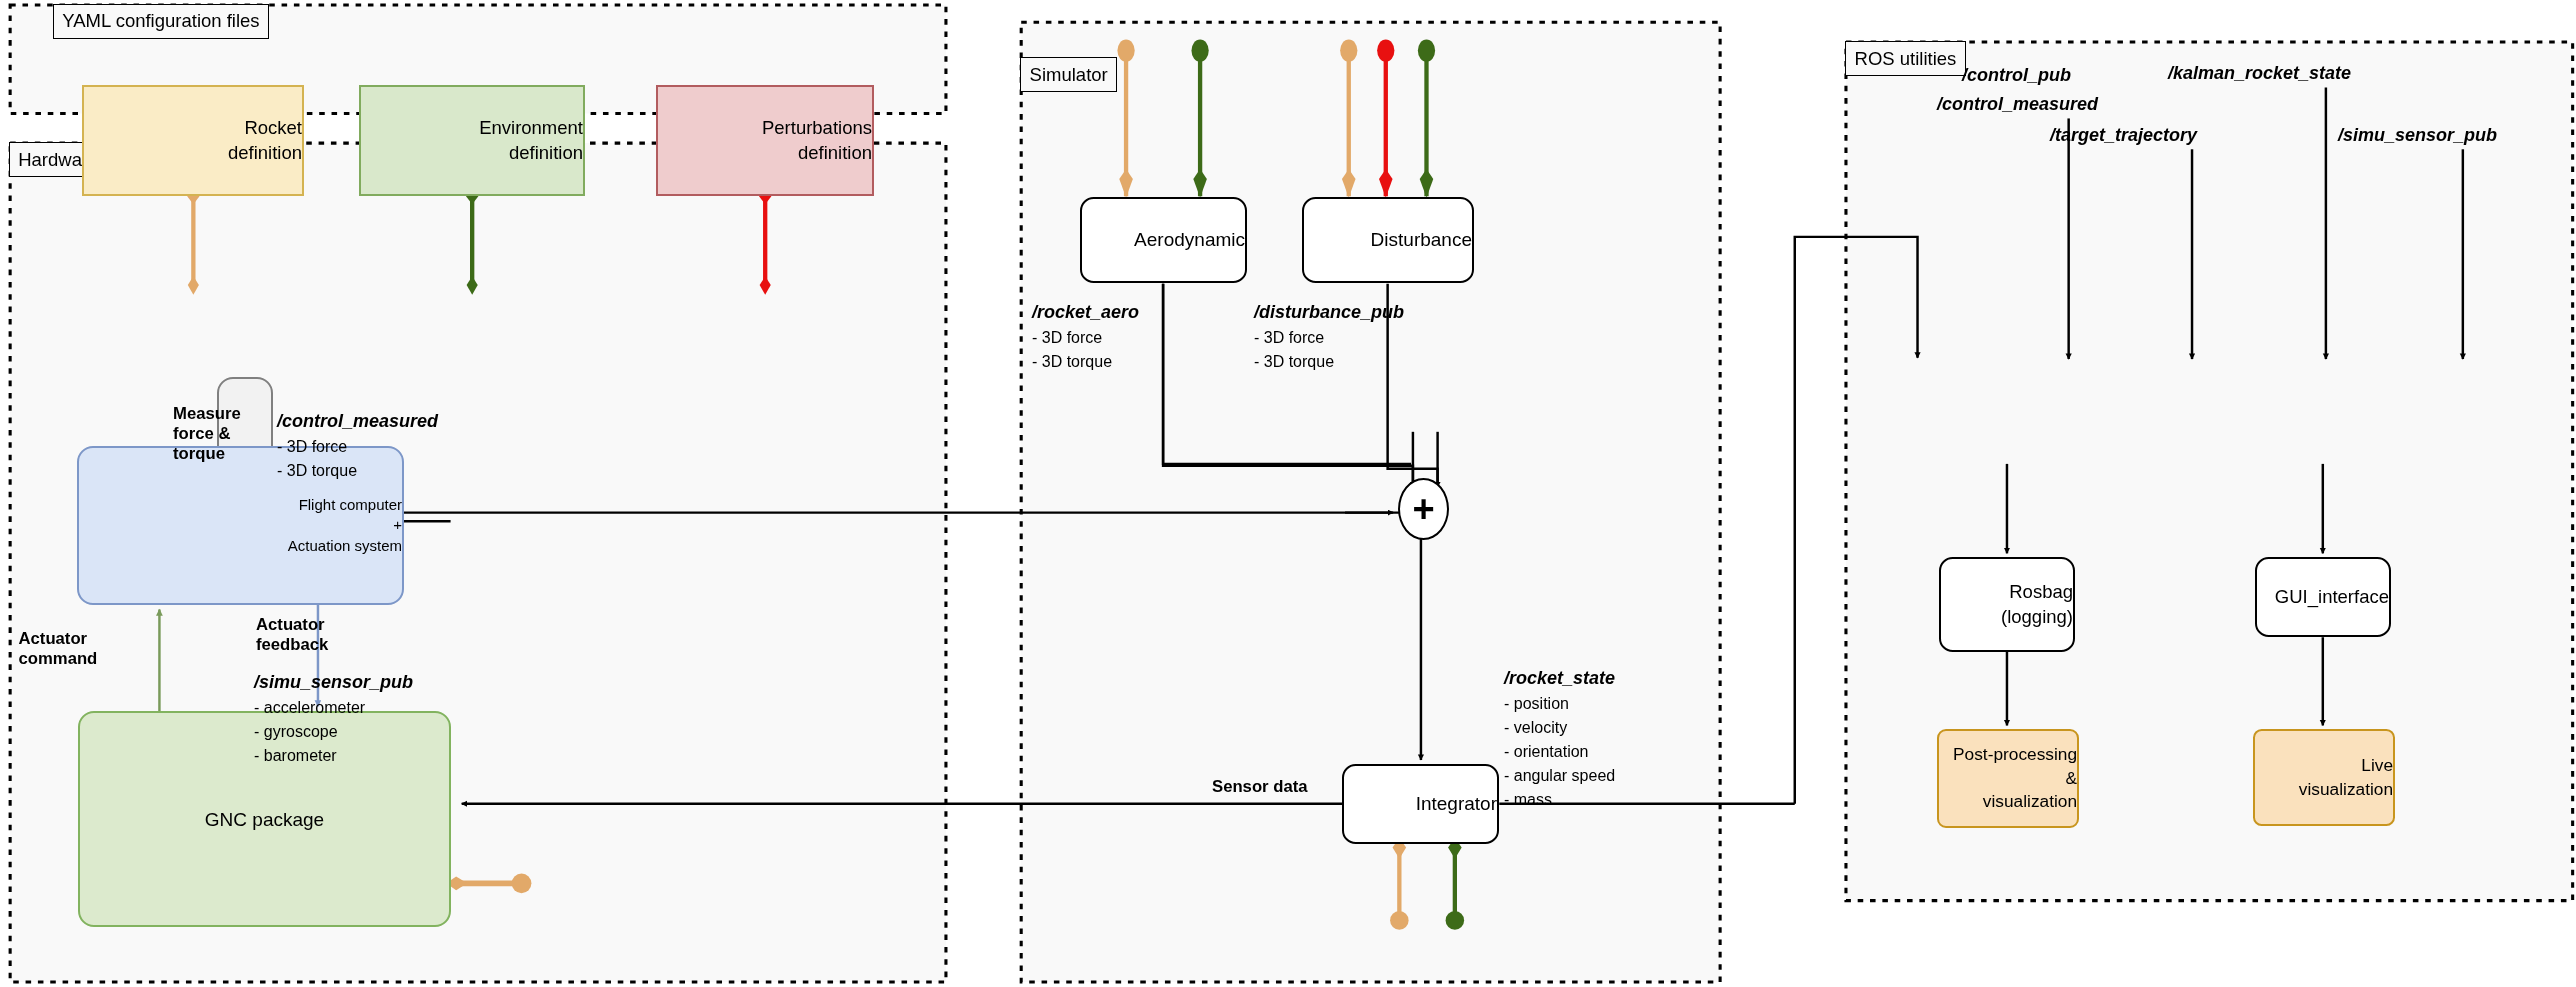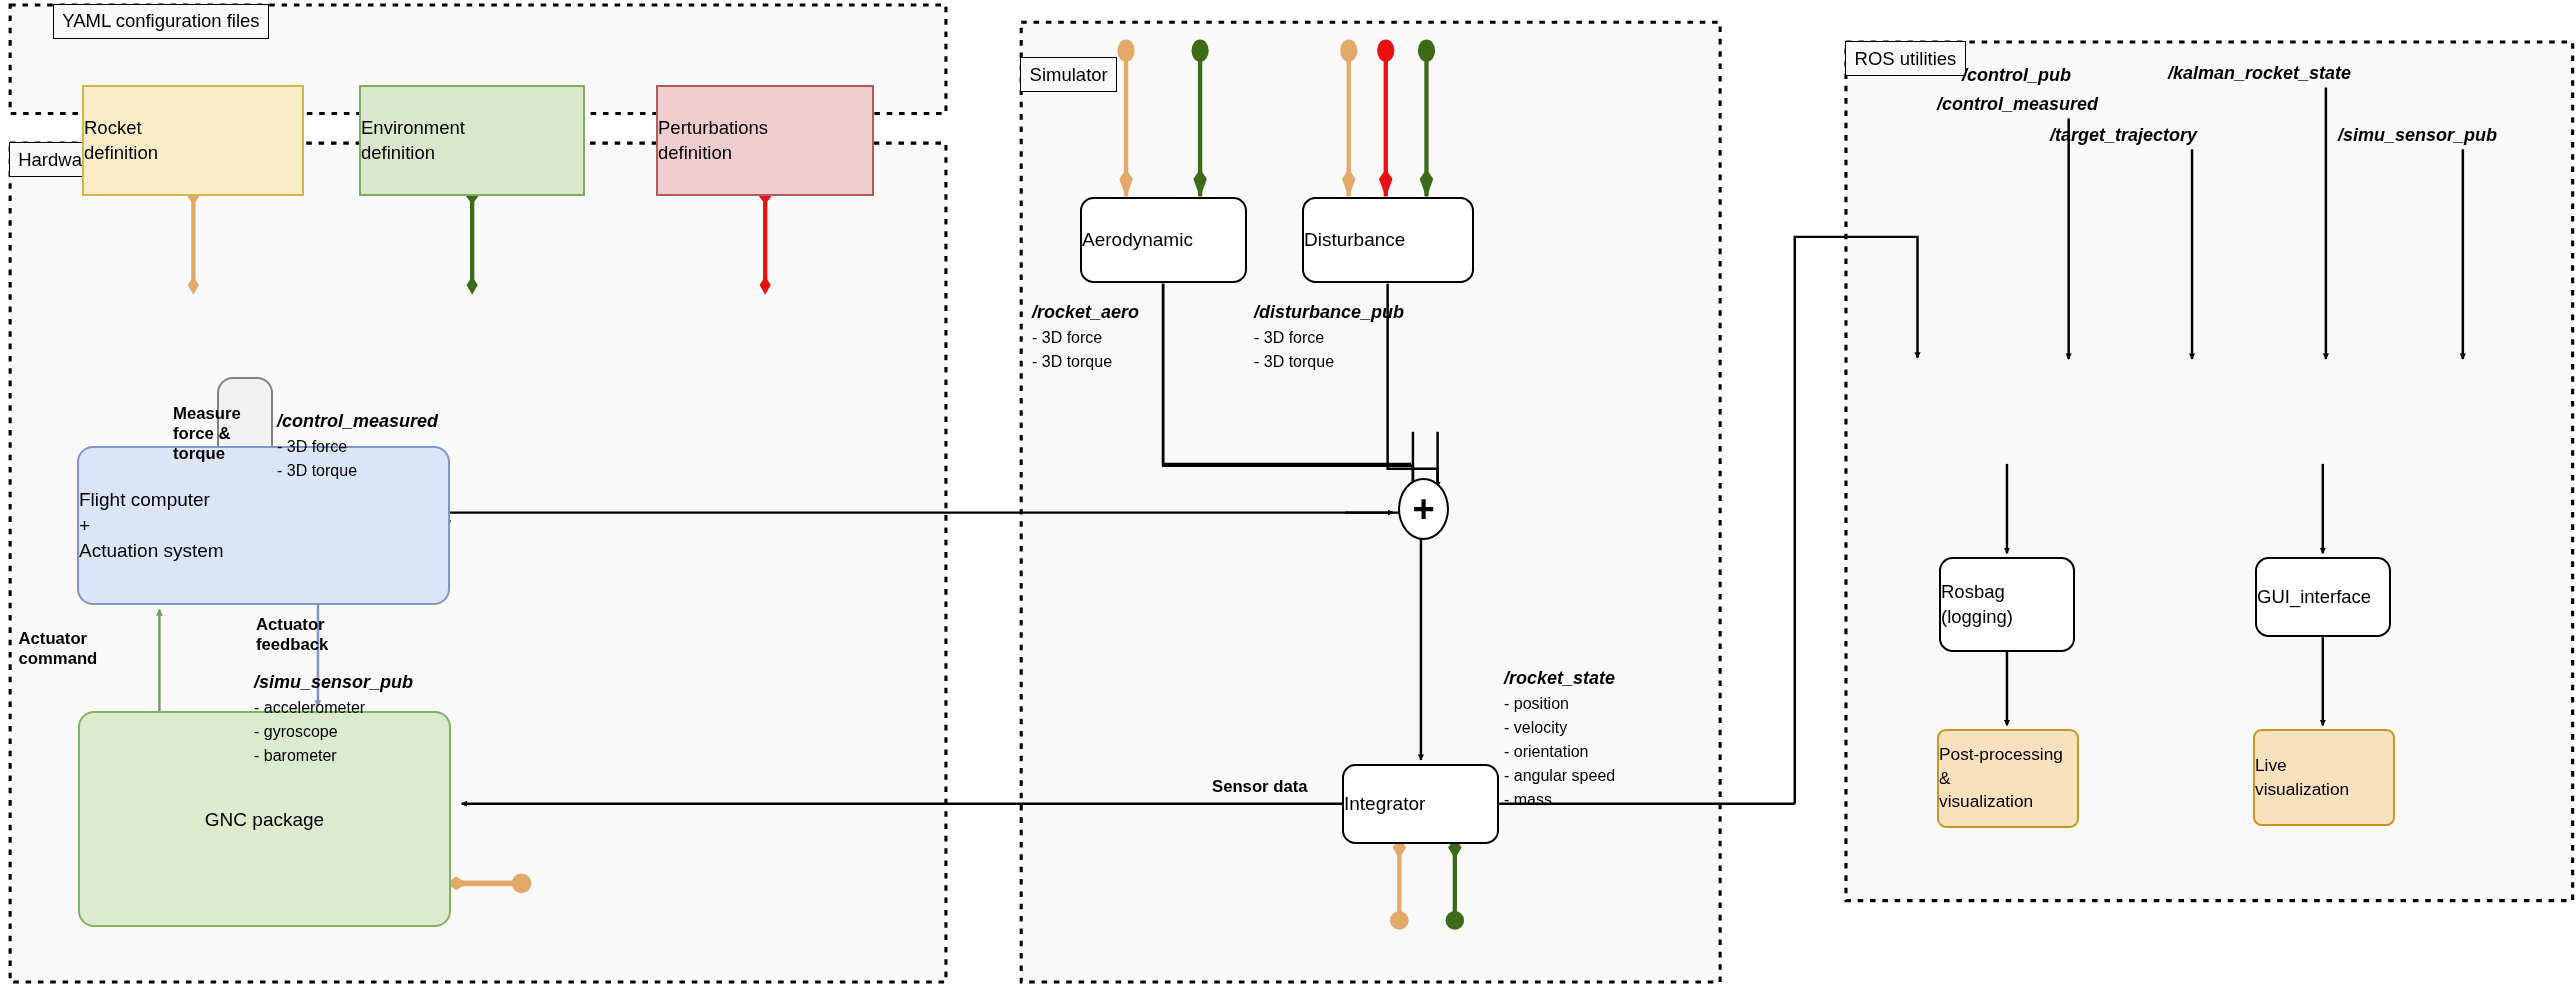--- a/index.html
+++ b/index.html
@@ -3,21 +3,21 @@
 <meta charset="utf-8">
 <style>
   html,body{margin:0;padding:0;background:#ffffff;}
   body{font-family:"Liberation Sans", sans-serif;}
   #stage{position:relative;width:2576px;height:987px;background:#ffffff;overflow:hidden;}
   svg#canvas{position:absolute;left:0;top:0;width:2576px;height:987px;}
   .grp-label{position:absolute;background:#f9f9f9;border:1.9px solid #000;
     display:flex;align-items:center;padding:0 8.6px;box-sizing:border-box;
     font-size:18.5px;color:#000;white-space:nowrap;}
   .nodebox{position:absolute;box-sizing:border-box;display:flex;
-    flex-direction:column;align-items:flex-start;justify-content:center;
+    flex-direction:column;align-items:flex-end;justify-content:center;
     text-align:center;color:#000;line-height:1.35;}
   .nodebox span{display:block;}
   .topiclbl{position:absolute;color:#000;white-space:nowrap;line-height:1.5;}
   .topiclbl .tname{font-style:italic;font-weight:700;font-size:18px;display:block;}
   .topiclbl .titem{font-size:16px;display:block;}
   .edgelbl{position:absolute;font-weight:700;font-size:16.7px;color:#000;
     text-align:left;line-height:1.2;white-space:nowrap;}
   .plus-node{position:absolute;display:flex;align-items:center;justify-content:center;
     border:2.5px solid #000;border-radius:50%;background:#fff;
     font-size:38px;font-weight:700;color:#000;line-height:1;}
@@ -140,21 +140,21 @@
 
   <div class="nodebox" style="left:656px;top:85px;width:218px;height:111px;background:#efcccd;border:2.5px solid #b25c5f;border-radius:0;font-size:18.5px;">
     <span>Perturbations</span>
     <span>definition</span>
   </div>
 
   <div class="nodebox" style="left:217px;top:377px;width:56px;height:185px;background:#f2f2f2;border:2.5px solid #808080;border-radius:16px;font-size:19px;">
     <span style="position:absolute;left:50%;top:50%;transform:translate(-50%,-50%);white-space:nowrap;">Test bench</span>
   </div>
 
-  <div class="nodebox" style="left:77px;top:446px;width:373px;height:159px;background:#dae5f7;border:2.5px solid #7d97c8;border-radius:16px;font-size:19px;">
+  <div class="nodebox" style="left:77px;top:446px;width:327px;height:159px;background:#dae5f7;border:2.5px solid #7d97c8;border-radius:16px;font-size:15px;">
     <span>Flight computer</span>
     <span>+</span>
     <span>Actuation system</span>
   </div>
 
   <div class="nodebox" style="left:78px;top:711px;width:373px;height:216px;background:#dceacd;border:2.5px solid #82b35f;border-radius:16px;font-size:19px;">
     <span style="position:absolute;left:50%;top:94px;transform:translateX(-50%);white-space:nowrap;">GNC package</span>
   </div>
 
   <div class="nodebox" style="left:1080px;top:197px;width:167px;height:86px;background:#ffffff;border:2.5px solid #000;border-radius:13.6px;font-size:19px;">

